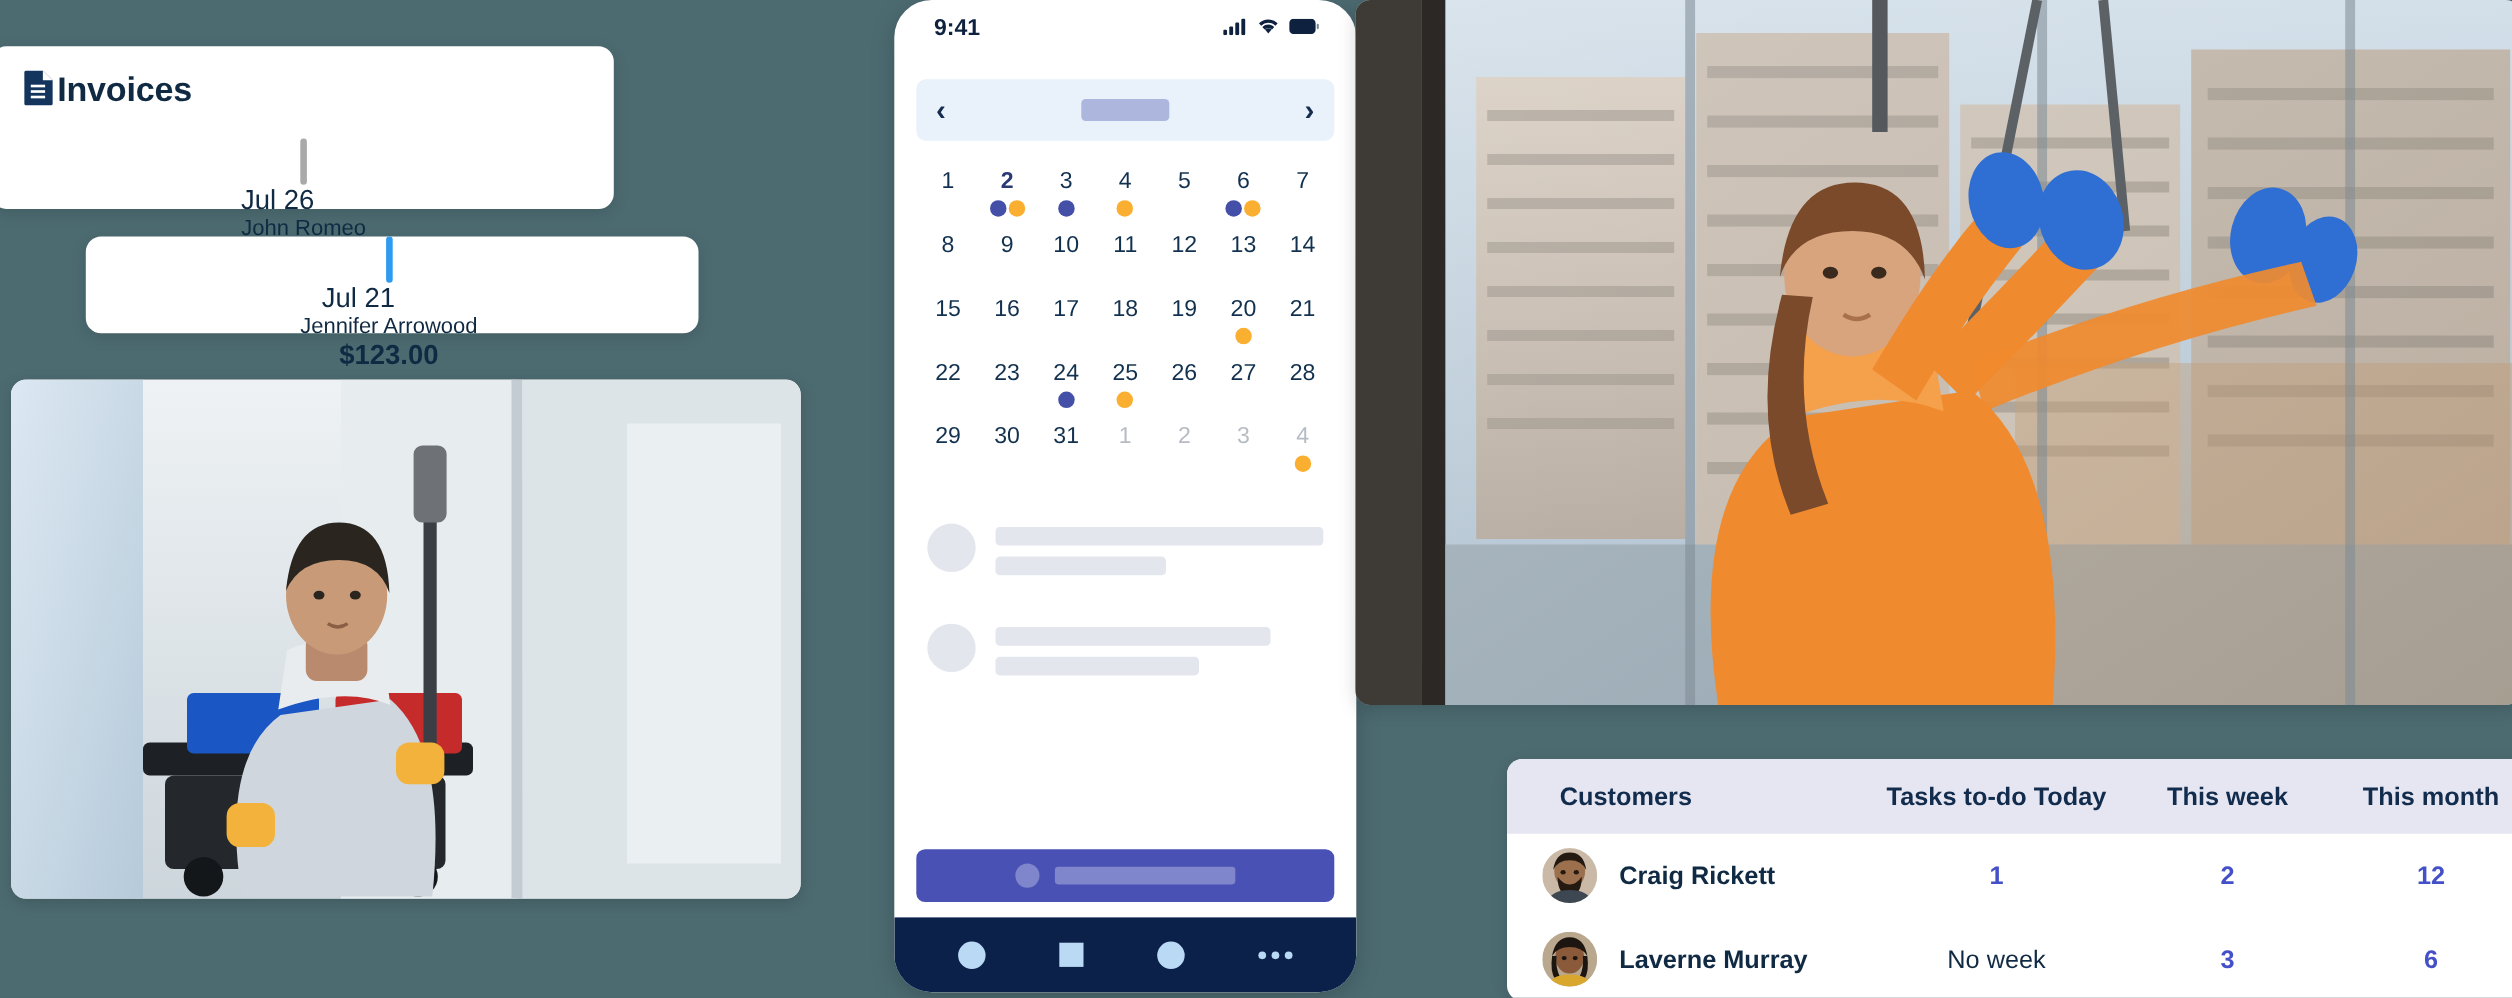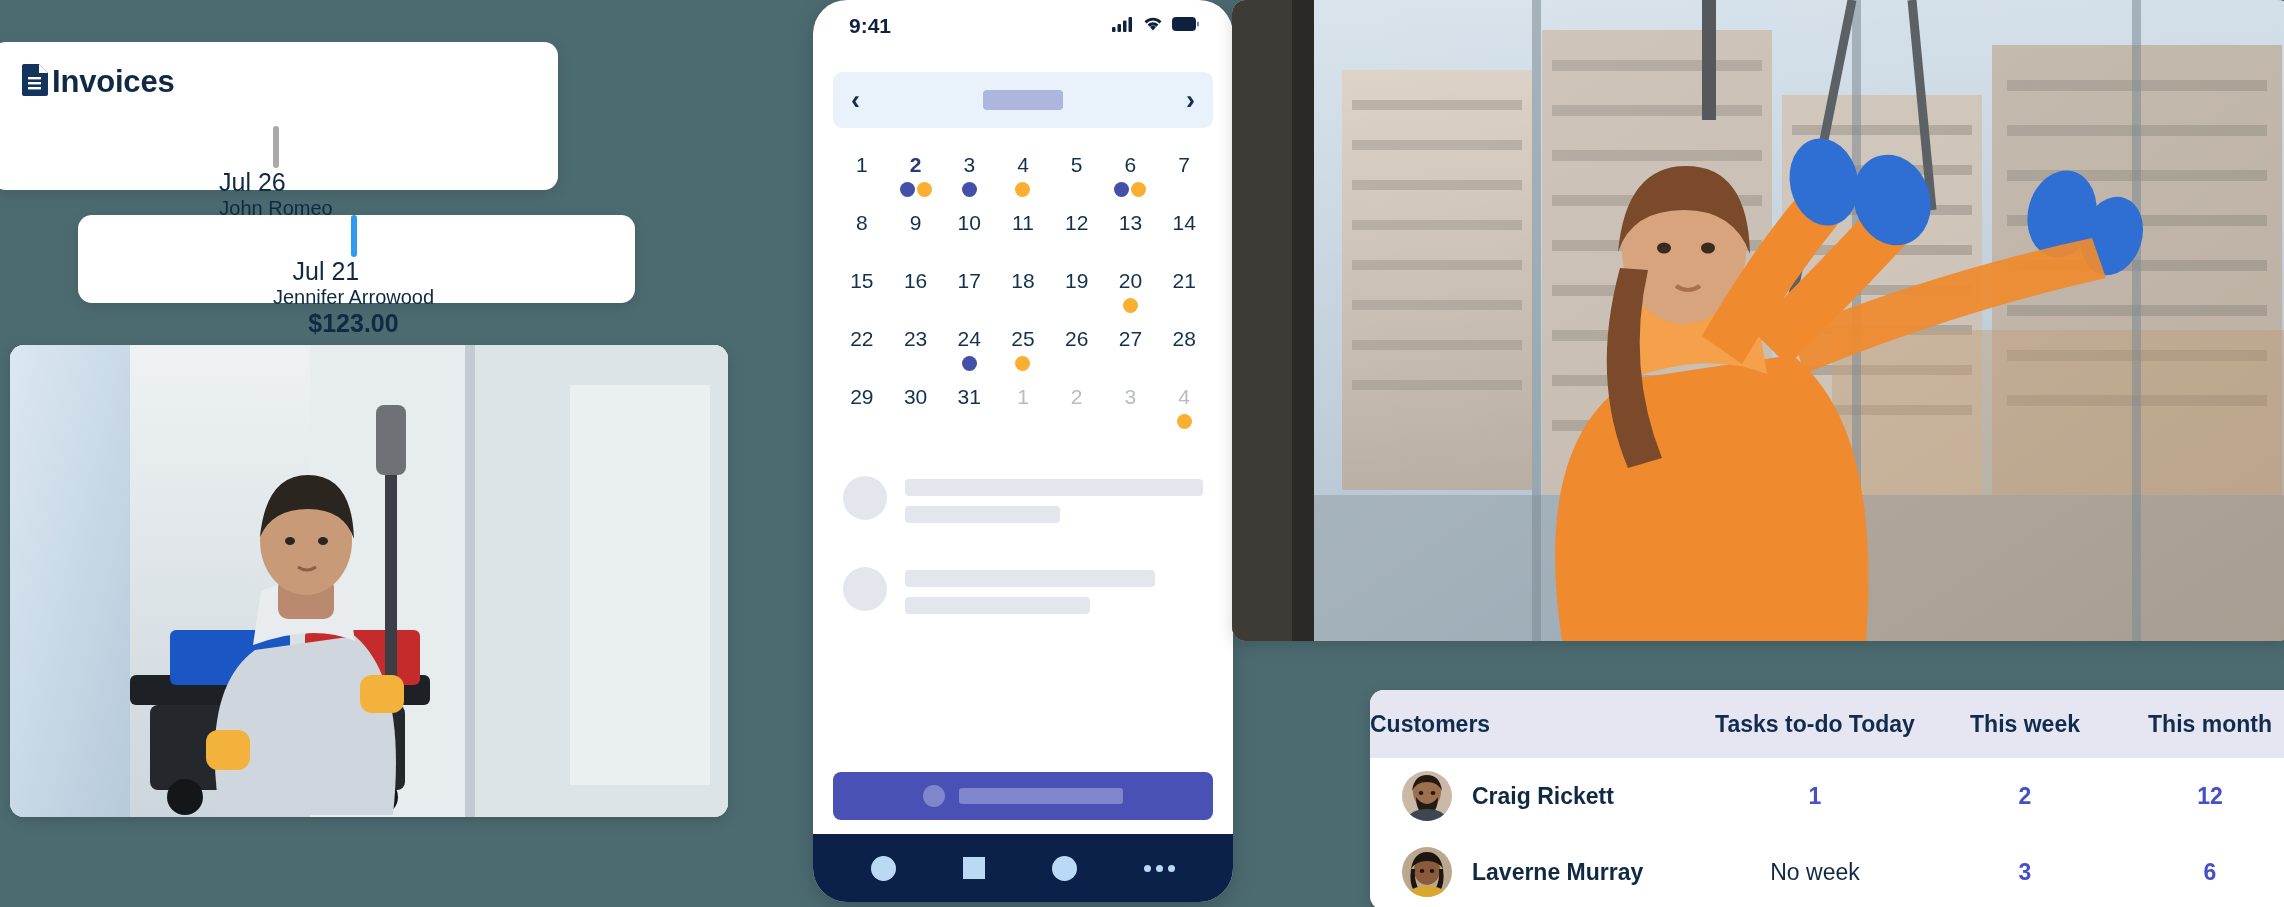--- a/index.html
+++ b/index.html
@@ -106,21 +106,21 @@
 
   
   .cust-table {
     position: absolute; left: 1370px; top: 690px; width: 930px; height: 220px;
     background: #ffffff; border-radius: 14px; overflow: hidden;
     box-shadow: 0 4px 14px rgba(0,0,0,.14);
   }
   .cust-head { background: #e5e6f2; display: grid;
     grid-template-columns: 330px 230px 190px 180px; align-items: center; height: 68px; }
   .cust-head div { font-size: 23px; font-weight: 700; color: #122c4d; text-align: center; }
-  .cust-head div:first-child { text-align: left; }
+  .cust-head div:first-child { text-align: left; padding-left: 48px; }
   .cust-row { display: grid; grid-template-columns: 330px 230px 190px 180px;
     align-items: center; height: 76px; }
   .cust-name-cell { display: flex; align-items: center; gap: 20px; padding-left: 32px; }
   .avatar { width: 50px; height: 50px; border-radius: 50%; overflow: hidden; flex: 0 0 auto; }
   .avatar svg { display: block; width: 100%; height: 100%; }
   .cust-name { font-size: 23px; font-weight: 700; color: #102a43; }
   .cust-val { font-size: 23px; text-align: center; color: #4450c8; font-weight: 600; }
   .cust-val.text { color: #102a43; font-weight: 400; }
 </style>
 </head>

